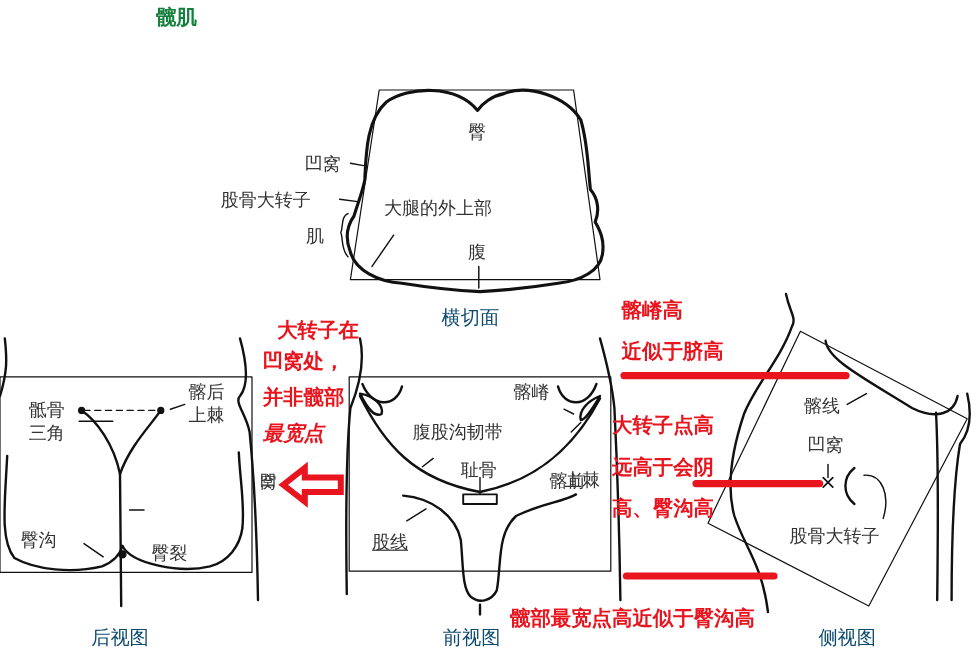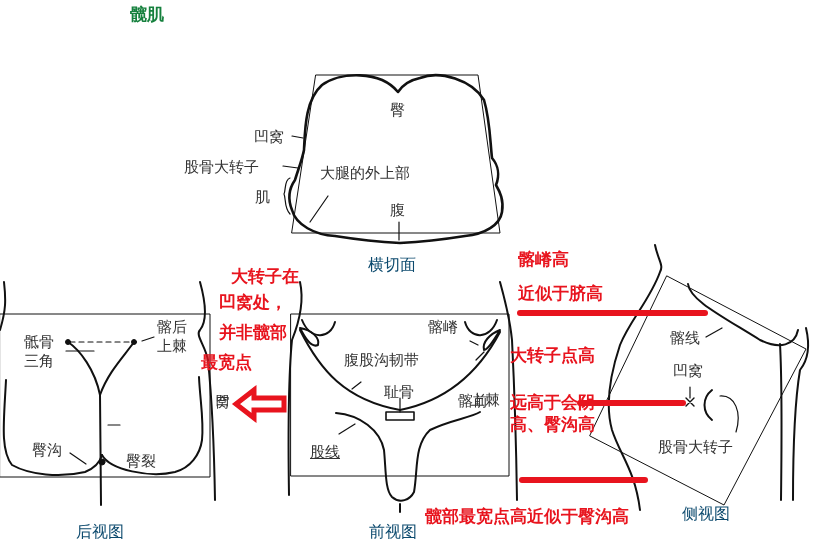--- a/index.html
+++ b/index.html
@@ -111,42 +111,42 @@
 <div class="abs lbl" style="left:255px; top:188px;">肌</div>
 <div class="abs lbl" style="left:320px; top:164px;text-align:right;">大腿的外上部</div>
 <div class="abs lbl" style="left:390px; top:201px;">腹</div>
 <div class="abs cap" style="left:368px; top:255px;">横切面</div>
 
 <div class="abs lbl" style="left:24px; top:333px;">骶骨</div>
 <div class="abs lbl" style="left:24px; top:352px;">三角</div>
 <div class="abs lbl" style="left:157px; top:318px;">髂后</div>
 <div class="abs lbl" style="left:157px; top:337px;">上棘</div>
 <div class="abs lbl" style="left:126px; top:416px;margin-top:36px;">臀裂</div>
-<div class="abs lbl" style="left:32px; top:441px;">臀沟</div>
+<div class="abs lbl" style="left:17px; top:441px;">臀沟</div>
 <div class="abs lbl vert" style="left:214px; top:383px; font-size:14px;">凹窝</div>
 <div class="abs cap" style="left:76px; top:522px;">后视图</div>
 
 <div class="abs lbl" style="left:428px; top:318px;">髂嵴</div>
 <div class="abs lbl" style="left:344px; top:351px;">腹股沟韧带</div>
 <div class="abs lbl" style="left:384px; top:383px;">耻骨</div>
 <div class="abs lbl" style="left:458px; top:372px;margin-top:20px;">髂前</div>
 <div class="abs lbl" style="left:470px; top:391px;">上棘</div>
 <div class="abs lbl" style="left:310px; top:443px;text-decoration:underline;">股线</div>
 <div class="abs cap" style="left:369px; top:522px;">前视图</div>
 
 <div class="abs lbl" style="left:670px; top:329px;">髂线</div>
 <div class="abs lbl" style="left:673px; top:362px;">凹窝</div>
 <div class="abs lbl" style="left:658px; top:438px;">股骨大转子</div>
-<div class="abs cap" style="left:682px; top:504px;">侧视图</div>
+<div class="abs cap" style="left:682px; top:522px;">侧视图</div>
 
 <div class="abs red" style="left:219px; top:266px;margin-left:12px;">大转子在</div>
 <div class="abs red" style="left:219px; top:292px;">凹窝处，</div>
 <div class="abs red" style="left:219px; top:322px;">并非髋部</div>
-<div class="abs red" style="left:201px; top:352px;">最宽点</div>
+<div class="abs red" style="left:219px; top:352px;font-style:italic;">最宽点</div>
 
 <div class="abs red" style="left:518px; top:249px;">髂嵴高</div>
 <div class="abs red" style="left:518px; top:283px;">近似于脐高</div>
 
 <div class="abs red" style="left:510px; top:345px;">大转子点高</div>
-<div class="abs red" style="left:510px; top:380px;margin-top:12px;">远高于会阴</div>
+<div class="abs red" style="left:510px; top:380px;">远高于会阴</div>
 <div class="abs red" style="left:510px; top:414px;">高、臀沟高</div>
 
 <div class="abs red" style="left:425px; top:506px;">髋部最宽点高近似于臀沟高</div>
 
 </body></html>

